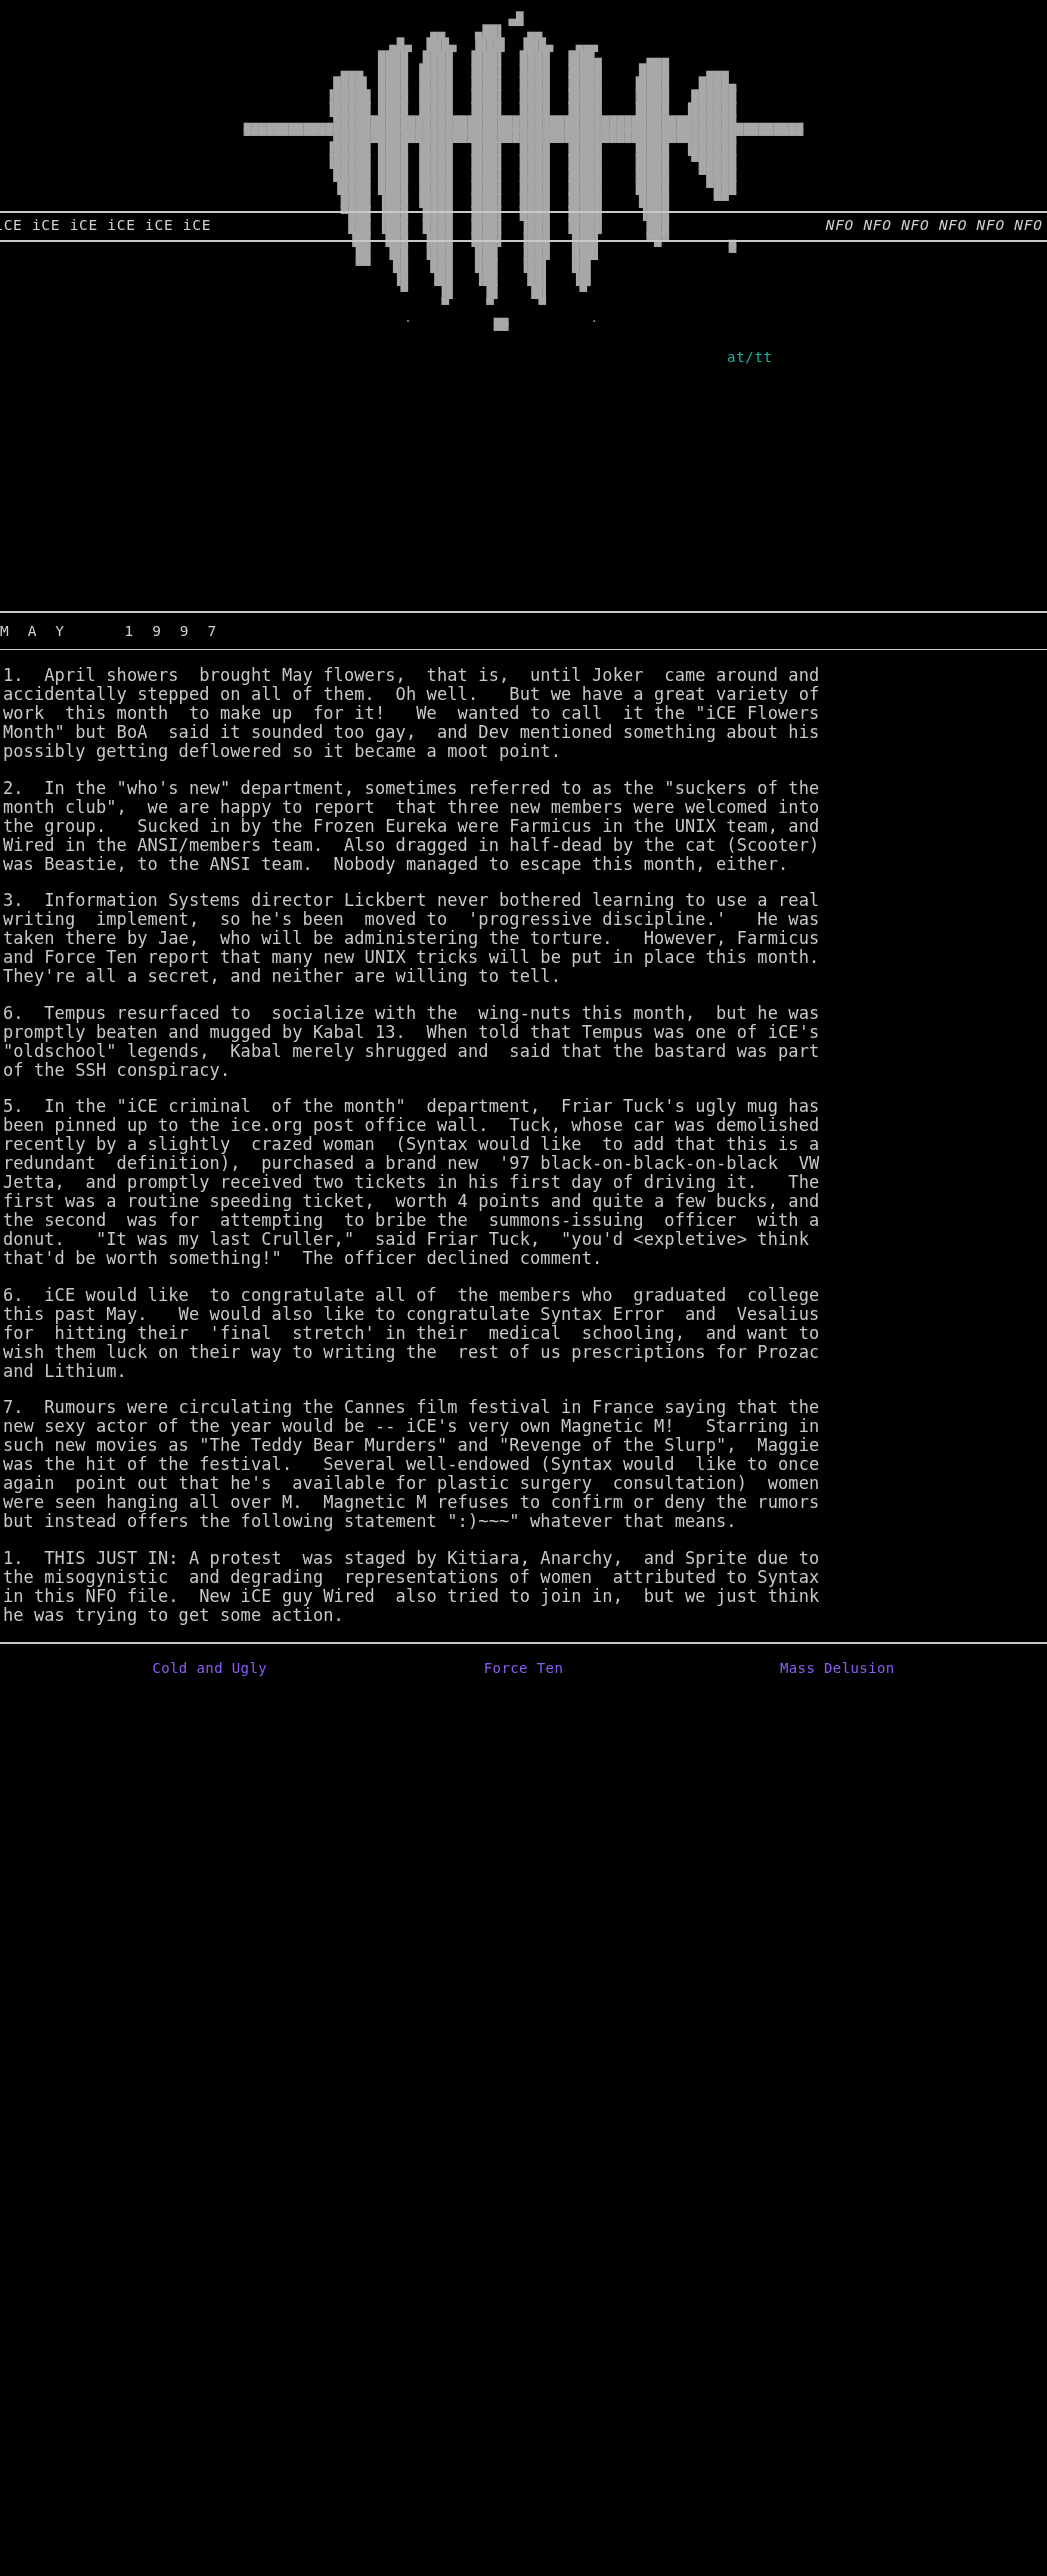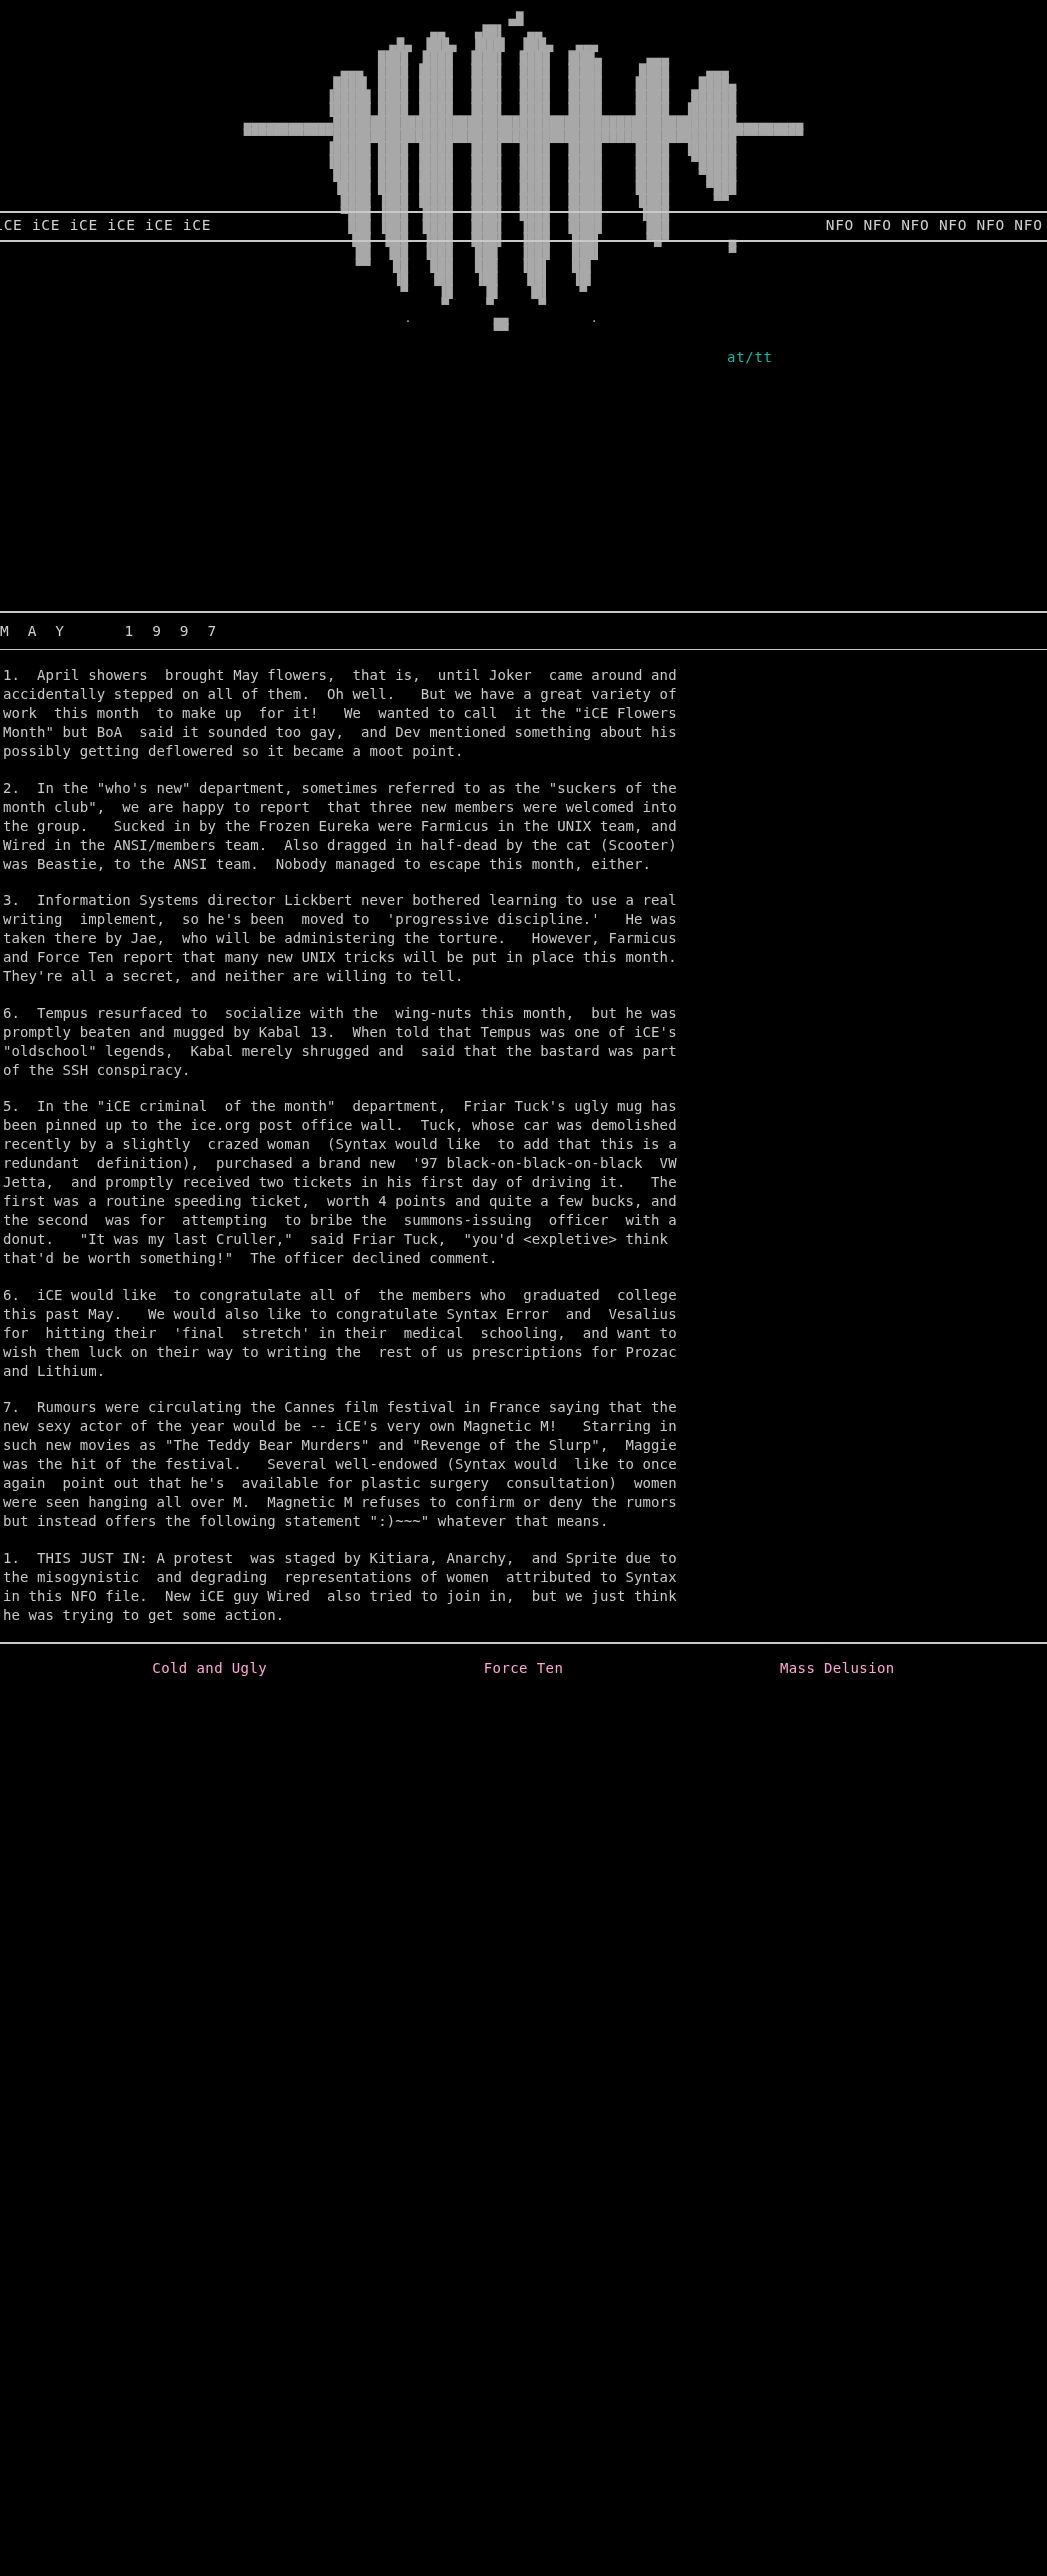--- a/index.html
+++ b/index.html
@@ -56,21 +56,21 @@
   .band-label {
     position: absolute;
     top: 215px;
     font-size: 14.5px;
     line-height: 20.4px;
     color: #d0d0d0;
     letter-spacing: 0.7px;
     white-space: pre;
   }
   .band-left  { left: -5.8px; }
-  .band-right { right: 4.4px; }
+  .band-right { right: 4.4px; font-style: italic; }
 
   .attt {
     position: absolute;
     top: 349px;
     left: 727px;
     font-size: 14px;
     color: #14b8a6;
     letter-spacing: 0.7px;
     white-space: pre;
   }
@@ -96,41 +96,41 @@
     background: #c8c8c8;
     margin: 0 0 16px 0;
   }
 
   
   .body-text {
     padding: 0 2.9px 0 2.9px;
   }
   .para {
     white-space: pre-wrap;
-    font-size: 14px;
+    font-size: 17px;
     line-height: 19px;
     color: #c8c8c8;
     margin: 0 0 17.5px 0;
     letter-spacing: 0.1px;
   }
 
   
   .footer-rule {
     width: 1047px;
     height: 1.5px;
     background: #c8c8c8;
     margin: 14.5px 0 0 0;
   }
   .footer {
     display: flex;
     justify-content: space-around;
     align-items: center;
     padding: 16px 44px 19px 44px;
     font-size: 14px;
-    color: #f9a8d4;
+    color: #8b5cf6;
     letter-spacing: 0.4px;
   }
   .footer-item { white-space: pre; }
 </style>
 </head>
 <body>
 
 <div class="page">
 
   <div class="art-wrap">

